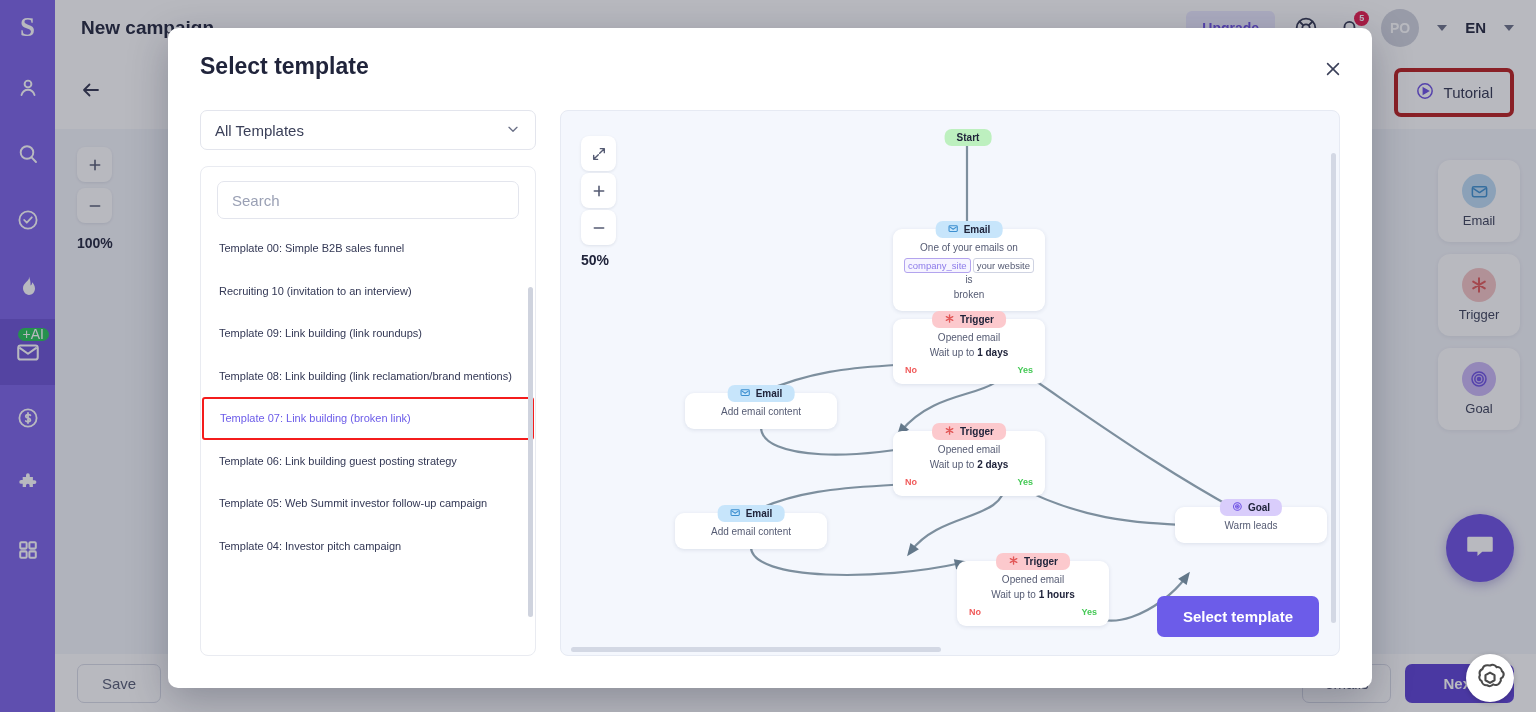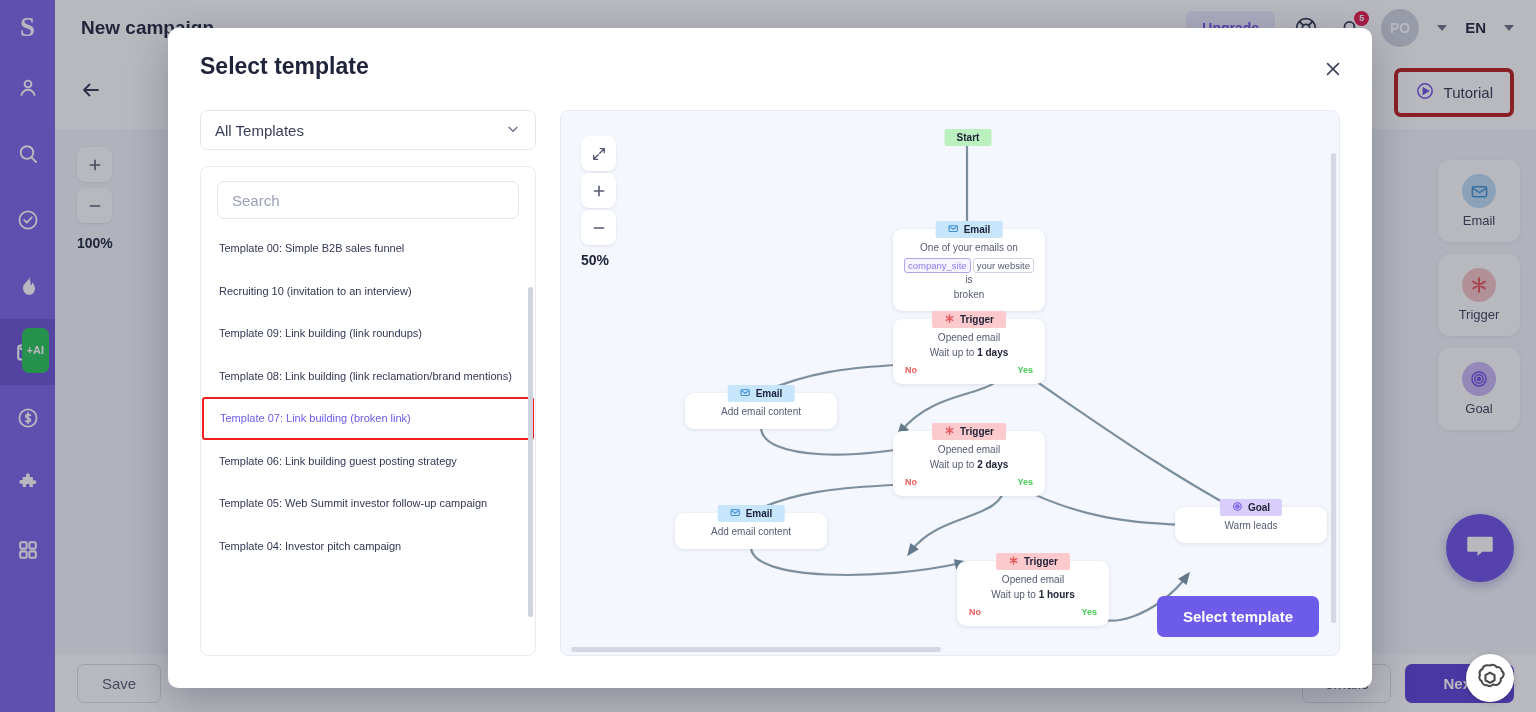--- a/index.html
+++ b/index.html
@@ -25,22 +25,22 @@
     color: #fff; font-size: 27px; font-weight: bold; font-family: "Liberation Serif", serif;
   }
   .rail-item {
     width: 55px; height: 66px; display: flex; align-items: center; justify-content: center;
     position: relative; color: #fff;
   }
   .rail-item.active { background: #6a51d4; }
   .rail-item svg { display: block; }
   .ai-badge {
     position: absolute; top: 9px; right: 6px;
-    background: #24c455; color: #fff; font-size: 11px; font-weight: bold;
-    border-radius: 7px; padding: 17px 5px; line-height: 11px;
+    background: #24c455; color: #fff; font-size: 14px; font-weight: normal;
+    border-radius: 7px; padding: 1px 5px; line-height: 11px;
   }
 
   
   .topbar {
     position: absolute; left: 55px; top: 0; right: 0; height: 55px;
     background: #fff; display: flex; align-items: center;
   }
   .campaign-title {
     margin-left: 26px; font-size: 19px; font-weight: bold; color: #20243b;
   }
@@ -180,21 +180,21 @@
   .flow svg.links { position: absolute; left: 0; top: 0; width: 780px; height: 546px; }
 
   .node {
     position: absolute; background: #fff; border-radius: 9px;
     box-shadow: 0 1px 4px rgba(40,55,100,.12);
     display: flex; flex-direction: column; align-items: center;
     padding: 12px 10px 9px 10px; z-index: 2;
   }
   .pill {
     position: absolute; top: -8px; left: 50%; transform: translateX(-50%);
-    border-radius: 2px; height: 17px; padding: 0 12px;
+    border-radius: 7px; height: 17px; padding: 0 12px;
     display: flex; align-items: center; gap: 5px;
     font-size: 10px; font-weight: bold; color: #20243b; white-space: nowrap;
   }
   .pill.start { background: #bdf0bf; }
   .pill.email { background: #c7e5fb; }
   .pill.trigger { background: #fcc9cd; }
   .pill.goal { background: #d9cdfb; }
   .node-body { font-size: 10px; color: #555b73; text-align: center; line-height: 1.45; }
   .node-body b { color: #20243b; }
   .tag {

